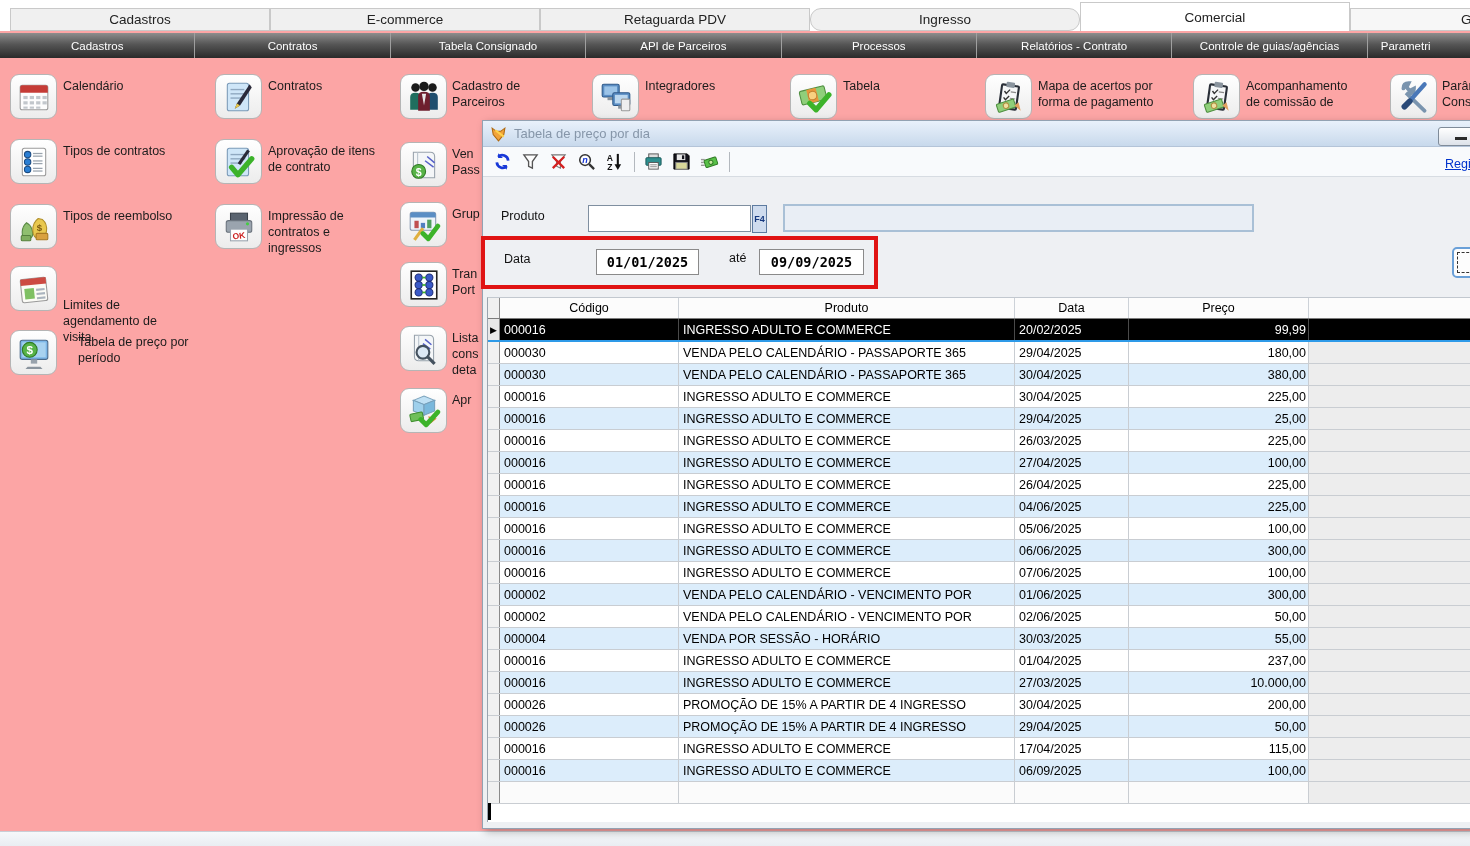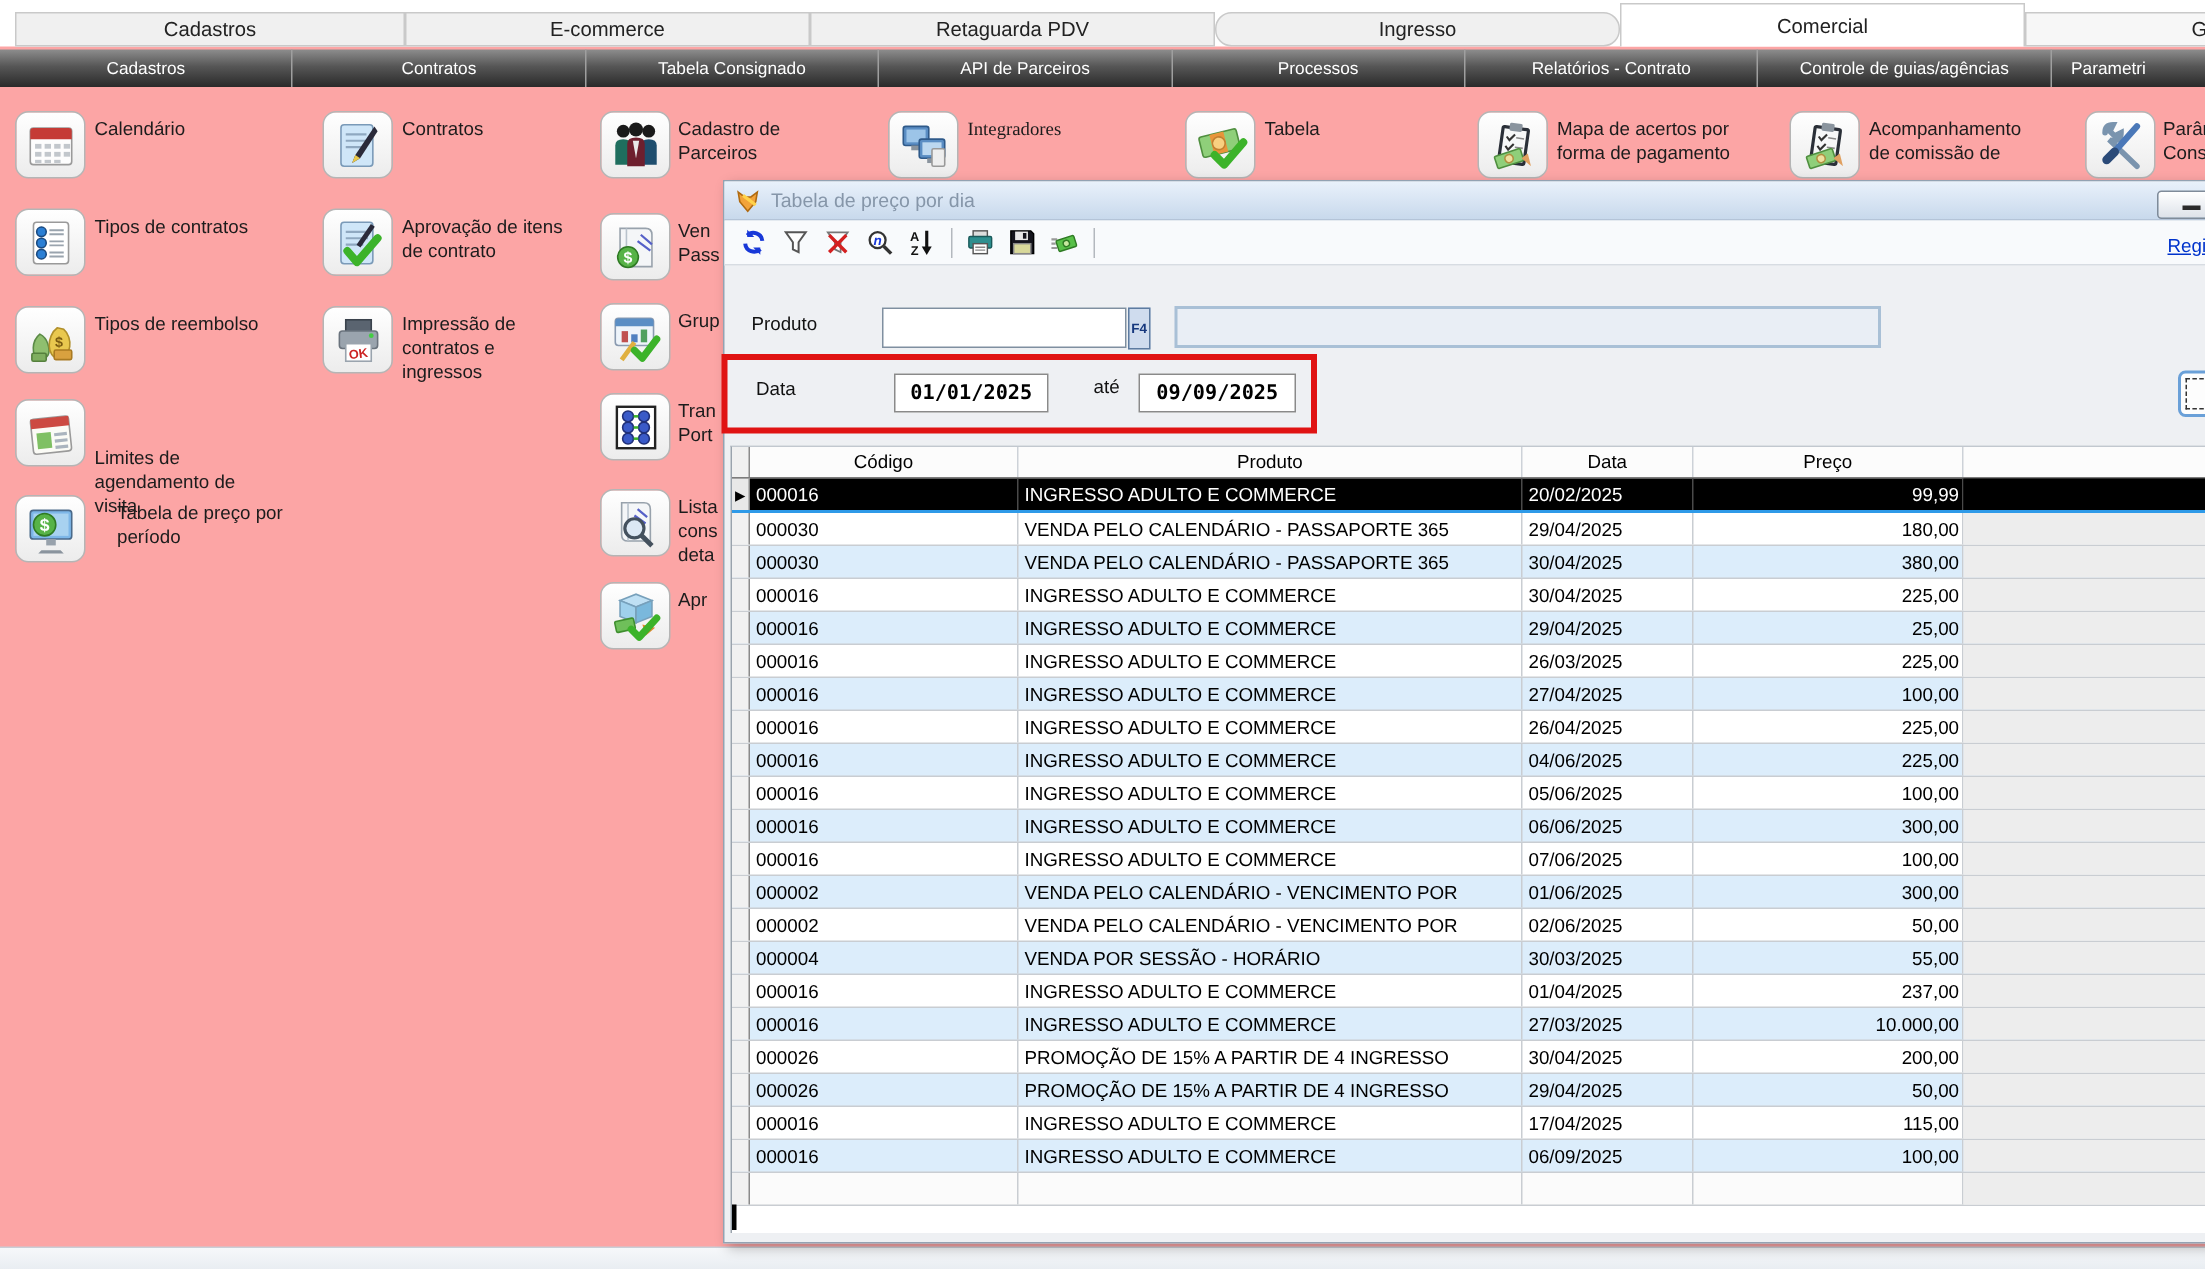--- a/index.html
+++ b/index.html
@@ -321,21 +321,21 @@
         <svg viewBox="0 0 32 32">
           <rect x="3" y="4" width="16" height="12" rx="1.5" fill="#5b8ec4" stroke="#2f5a8a"></rect>
           <rect x="5" y="6" width="12" height="8" fill="#9cc4e8"></rect>
           <rect x="8" y="16" width="6" height="3" fill="#8a949e"></rect>
           <rect x="13" y="12" width="16" height="12" rx="1.5" fill="#5b8ec4" stroke="#2f5a8a"></rect>
           <rect x="15" y="14" width="12" height="8" fill="#bcd8f0"></rect>
           <rect x="18" y="24" width="6" height="3" fill="#8a949e"></rect>
           <rect x="21" y="18" width="8" height="11" rx="1" fill="#eeeeee" stroke="#999"></rect>
         </svg>
       </div>
-      <div class="sc-label" style="left: 645px; top: 20px; width: 140px; font-family: Liberation Serif, serif;">Integradores</div>
+      <div class="sc-label" style="left: 645px; top: 20px; width: 140px;">Integradores</div>
       <div class="sc-icon" style="left: 790px; top: 16px;">
         <svg viewBox="0 0 32 32">
           <g transform="rotate(-14 15 14)">
             <rect x="3" y="8" width="24" height="13" rx="1.5" fill="#8fcf7a" stroke="#4f8f3f"></rect>
             <rect x="10" y="8" width="9" height="13" fill="#e8953a"></rect>
             <circle cx="14.5" cy="14.5" r="4" fill="#f8d080" stroke="#c08030"></circle>
           </g>
           <path d="M12 22 L18 28 L30 14" stroke="#3cb32a" stroke-width="5" fill="none" stroke-linecap="round" stroke-linejoin="round"></path>
         </svg>
       </div>

